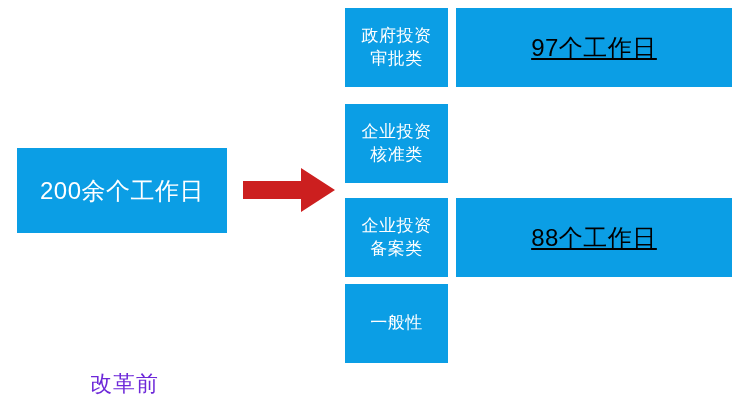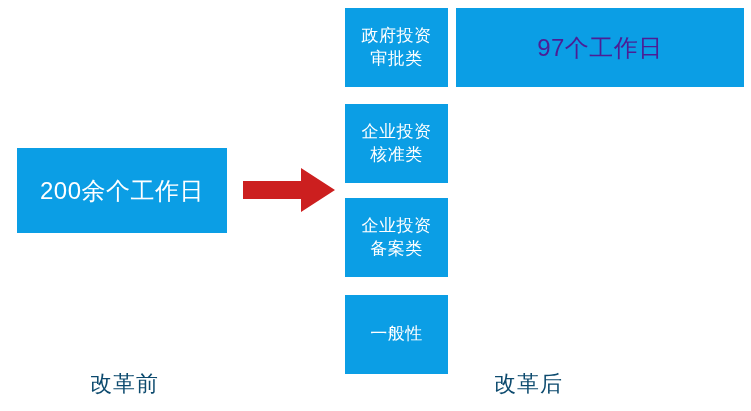--- a/index.html
+++ b/index.html
@@ -47,68 +47,68 @@
     height: 44px;
   }
 
   
   .after-grid {
     position: absolute;
     left: 345px;
     top: 8px;
     width: 387px;
     height: 345px;
-    padding-left: 12px;
   }
   .after-row {
     position: absolute;
     left: 0;
     width: 100%;
     height: 79px;
     display: flex;
     gap: 8px;
   }
   .after-row.r0 { top: 0px; }
   .after-row.r1 { top: 96px; }
   .after-row.r2 { top: 190px; }
-  .after-row.r3 { top: 287px; }
+  .after-row.r3 { top: 276px; }
 
   .cat-cell {
     width: 103px;
     flex: 0 0 103px;
     background: #0b9ee5;
     color: #ffffff;
     display: flex;
     flex-direction: column;
     align-items: center;
     justify-content: center;
     font-size: 17px;
     line-height: 1.32;
     letter-spacing: 0.5px;
     text-align: center;
   }
   .cat-cell .ln { display: block; white-space: nowrap; }
 
   .val-cell {
     flex: 1 1 auto;
     background: #0b9ee5;
-    color: #4c1d95;
+    color: #000000;
     display: flex;
     align-items: center;
     justify-content: center;
     font-size: 24px;
     line-height: 1;
     letter-spacing: 0.5px;
     white-space: nowrap;
+    text-decoration: underline;
   }
 
   
   .caption {
     position: absolute;
-    color: #0c4a6e;
+    color: #6d28d9;
     font-size: 22px;
     line-height: 1;
     letter-spacing: 1px;
     white-space: nowrap;
   }
   .caption.before-caption {
     left: 90px;
     top: 373px;
   }
   .caption.after-caption {
@@ -146,27 +146,27 @@
         <span class="ln">企业投资</span>
         <span class="ln">核准类</span>
       </div>
     </div>
 
     <div class="after-row r2">
       <div class="cat-cell">
         <span class="ln">企业投资</span>
         <span class="ln">备案类</span>
       </div>
+      <div class="val-cell">88个工作日</div>
     </div>
 
     <div class="after-row r3">
       <div class="cat-cell">
         <span class="ln">一般性</span>
       </div>
     </div>
 
   </div>
 
   <div class="caption before-caption">改革前</div>
 
-  <div class="caption after-caption">改革后</div>
 
 </div>
 
 </body></html>

